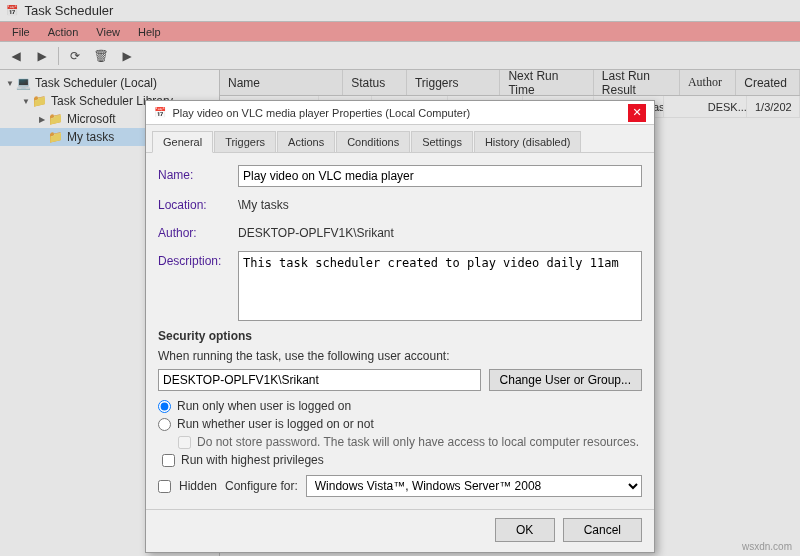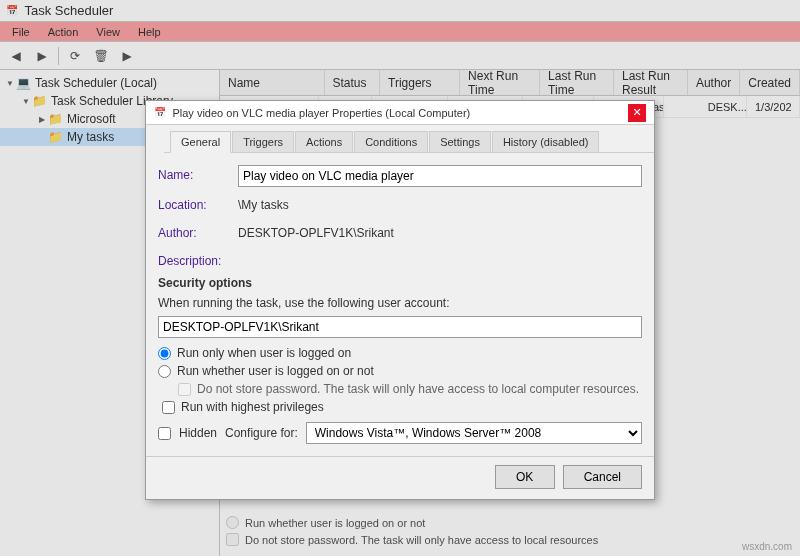--- a/index.html
+++ b/index.html
@@ -120,21 +120,21 @@
       display: flex;
       align-items: center;
       cursor: pointer;
     }
     .th.name { width: 160px; }
     .th.status { width: 80px; }
     .th.triggers { width: 120px; }
     .th.next-run { width: 120px; }
     .th.last-run { width: 110px; }
     .th.last-result { width: 110px; }
-    .th.author { width: 70px; }
+    .th.author { width: 70px; font-family: Liberation Serif, serif; }
     .th.created { width: 80px; }
 
     
     .table-row {
       display: flex;
       border-bottom: 1px solid #eee;
       height: 22px;
       align-items: center;
       cursor: pointer;
     }
@@ -215,21 +215,20 @@
       justify-content: center;
     }
 
     
     .dialog-tabs {
       display: flex;
       background: #f0f0f0;
       padding: 6px 6px 0;
       border-bottom: 1px solid #ccc;
       gap: 1px;
-      margin-left: 18px;
     }
     .dialog-tab {
       padding: 4px 10px;
       font-size: 11px;
       cursor: pointer;
       background: #e0e0e0;
       border: 1px solid #ccc;
       border-bottom: none;
       color: #333;
     }
@@ -468,21 +467,20 @@
       <span class="tree-label">My tasks</span>
     </div>
   </div>
 
   <div class="right-panel">
     <div class="table-header">
       <div class="th name">Name</div>
       <div class="th status">Status</div>
       <div class="th triggers">Triggers</div>
       <div class="th next-run">Next Run Time</div>
-      <div class="th last-run">Last Run Time</div>
       <div class="th last-result">Last Run Result</div>
       <div class="th author">Author</div>
       <div class="th created">Created</div>
     </div>
     <div class="table-row">
       <div class="td name">
         <div class="status-icon"></div>
         <span>Play video o...</span>
       </div>
       <div class="td status">Ready</div>
@@ -539,28 +537,30 @@
         <span class="form-value">\My tasks</span>
       </div>
 
       <div class="form-row">
         <span class="form-label">Author:</span>
         <span class="form-value">DESKTOP-OPLFV1K\Srikant</span>
       </div>
 
       <div class="form-row">
         <span class="form-label">Description:</span>
+        <textarea class="form-textarea" style="">This task scheduler created to play video daily 11am</textarea>
       </div>
 
       <div class="security-section">
         <div class="section-title">Security options</div>
         <div class="security-desc">When running the task, use the following user account:</div>
 
         <div class="user-account-row">
           <input type="text" class="user-account-input" value="DESKTOP-OPLFV1K\Srikant" style="">
+          <button class="change-user-btn">Change User or Group...</button>
         </div>
 
         <div class="radio-row">
           <input type="radio" class="radio-input" name="logon" checked="" style="">
           <span class="radio-label">Run only when user is logged on</span>
         </div>
         <div class="radio-row">
           <input type="radio" class="radio-input" name="logon" style="">
           <span class="radio-label">Run whether user is logged on or not</span>
         </div>

